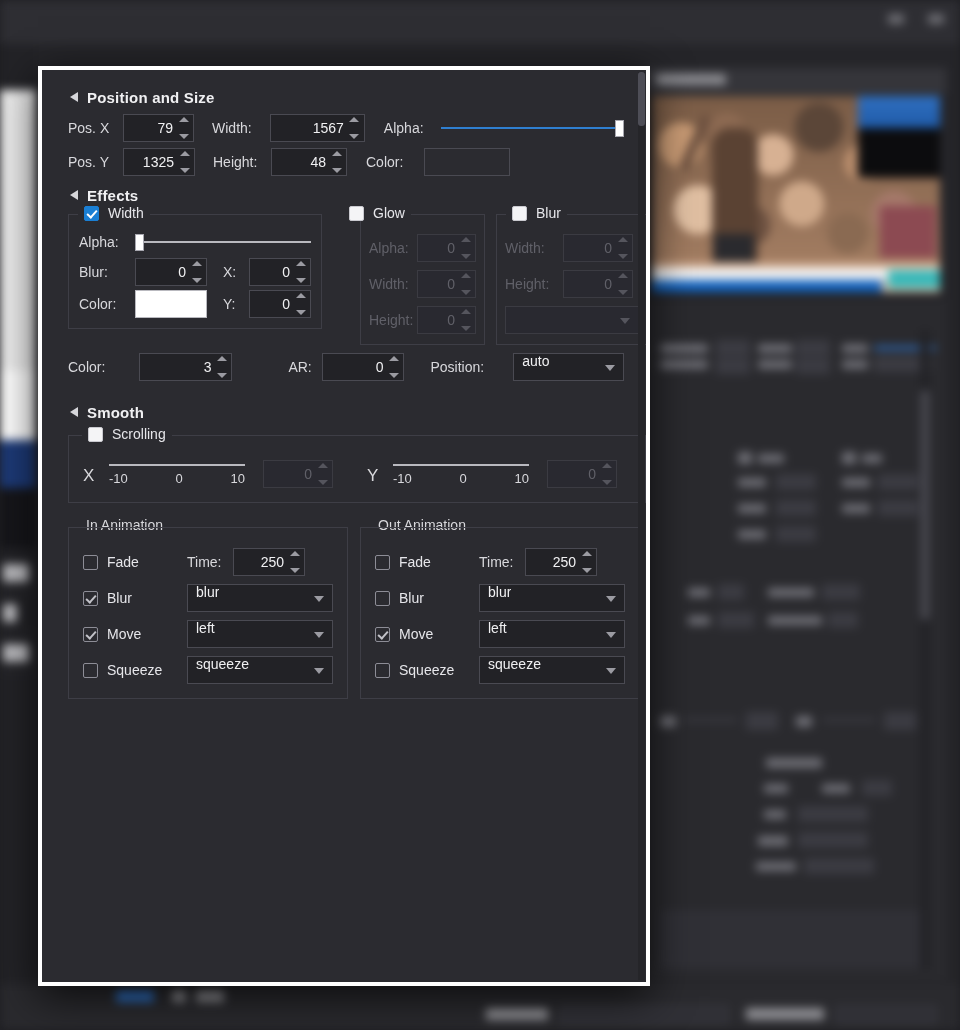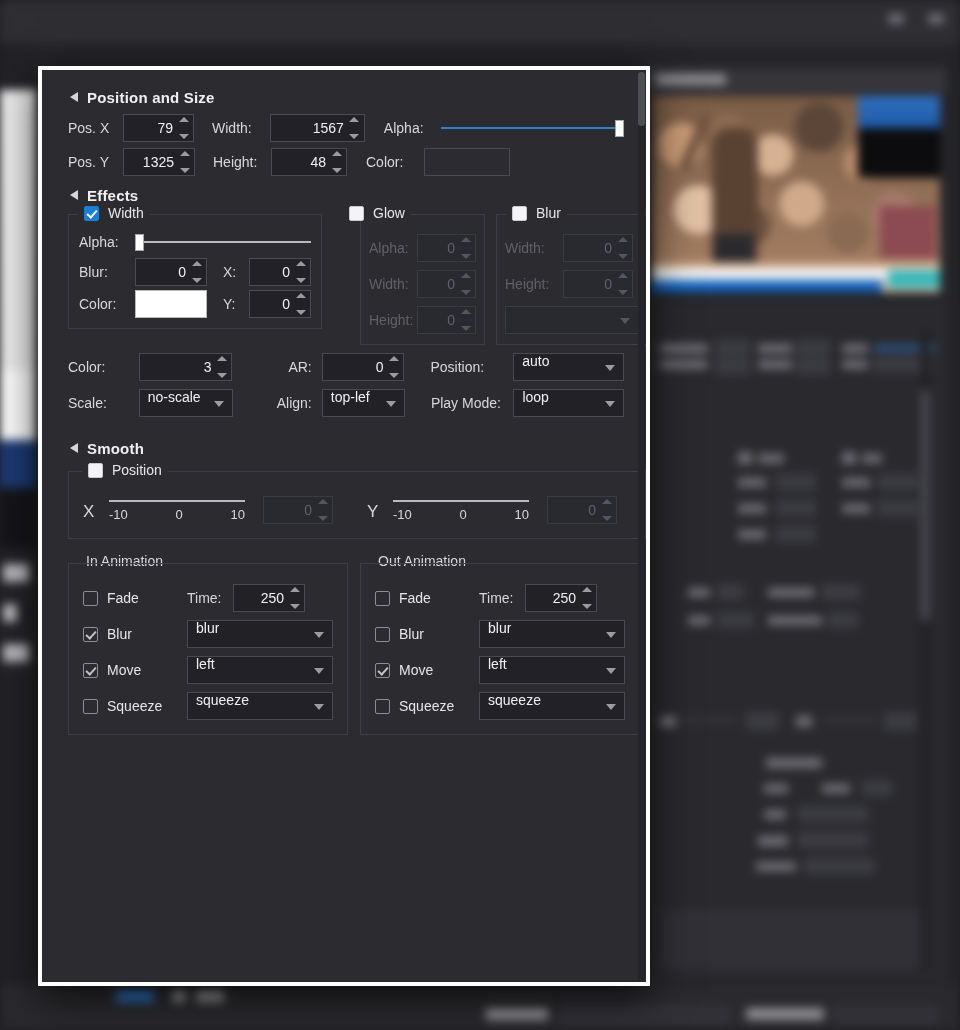--- a/index.html
+++ b/index.html
@@ -580,44 +580,30 @@
               <i class="up"></i>
               <i class="dn"></i>
             </span>
         </span>
         <span class="lbl" style="width:84px;margin-left:26px">Position:</span>
         <span class="combo" style="width:112px">
           <span class="cv">auto</span>
         </span>
       </div>
 
-      <div class="row" style="margin-bottom:8px;">
-        <span class="lbl" style="width:72px">Scale:</span>
-        <span class="combo" style="width:95px">
-          <span class="cv">no-scale</span>
-        </span>
-        <span class="lbl" style="width:48px;margin-left:32px;text-align:right">Align:</span>
-        <span class="combo" style="width:84px;margin-left:10px">
-          <span class="cv">top-lef</span>
-        </span>
-        <span class="lbl" style="width:84px;margin-left:26px">Play Mode:</span>
-        <span class="combo" style="width:112px">
-          <span class="cv">loop</span>
-        </span>
-      </div>
 
       <div class="group-head" style="margin-top:18px">
         <span class="tri"></span>
         <span class="group-title">Smooth</span>
       </div>
 
       <div style="position:relative;width:578px;margin-top:10px;">
         <div class="cb" style="position:absolute;left:14px;top:-9px;background:#2b2b30;padding:0 6px;z-index:2">
           <span class="cbox"></span>
-          <span class="cb-label">Position</span>
+          <span class="cb-label">Scrolling</span>
         </div>
         <div class="fsbox" style="padding:24px 14px 14px 14px;display:flex;align-items:flex-start;">
 
           <span class="lbl" style="font-size:17px;width:26px;padding-top:6px">X</span>
           <div style="width:136px;">
             <div class="slider" style="width:136px;height:10px">
               <span class="track"></span>
             </div>
             <div style="display:flex;justify-content:space-between;color:#d8d8dc;font-size:13px;margin-top:1px;">
               <span>-10</span>

